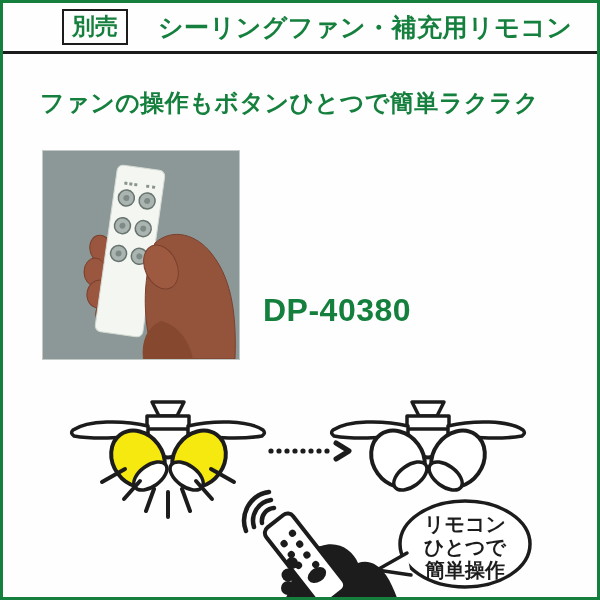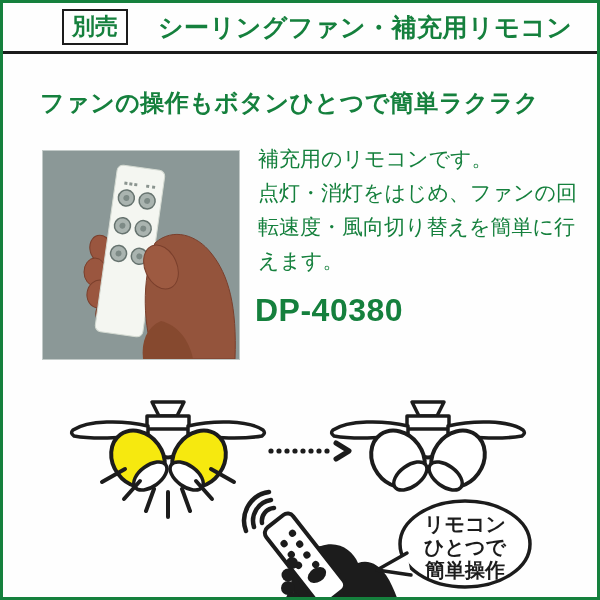--- a/index.html
+++ b/index.html
@@ -19,21 +19,21 @@
   }
   .title { font-size:25px; font-weight:600; margin-left:30px; letter-spacing:0.5px; white-space:nowrap; }
   .headline { position:absolute; left:37px; top:84px; font-size:24px; font-weight:800; letter-spacing:0.5px; white-space:nowrap; }
   .photo {
     position:absolute; left:40px; top:148px; width:196px; height:208px;
     background:linear-gradient(160deg,#93a09f 0%,#8b9897 55%,#808d8d 100%);
     outline:1px solid #c2cac8;
   }
   .photo svg { display:block; }
   .desc { position:absolute; left:255px; top:139px; font-size:21px; line-height:34px; font-weight:500; white-space:nowrap; }
-  .model { position:absolute; left:252px; top:289px; font-size:32px; font-weight:800; letter-spacing:0.5px; }
+  .model { position:absolute; left:260px; top:289px; font-size:32px; font-weight:800; letter-spacing:0.5px; }
   .illustration { position:absolute; left:0; top:388px; }
   .ink { stroke:#1c1c1c; stroke-linejoin:round; stroke-linecap:round; }
   .bubble-text { font-size:20px; font-weight:bold; font-family:"Liberation Sans", sans-serif; fill:#1c1c1c; }
 </style>
 </head>
 <body>
 
 <div class="page">
 
   <div class="header">
@@ -84,26 +84,20 @@
       </g>
 
       <g>
         <path d="M 112,92 C 130,76 154,84 168,102 C 186,124 194,156 192,208 L 112,208 C 100,176 98,130 112,92 Z" fill="#94543c" stroke="#7a3f2c" stroke-width="1"></path>
         <ellipse cx="118" cy="116" rx="16" ry="23" transform="rotate(-24 118 116)" fill="#9d5a41" stroke="#7a3f2c" stroke-width="1"></ellipse>
         <path d="M 118,170 C 104,176 98,190 100,208 L 150,208 C 146,188 134,174 118,170 Z" fill="#86492f"></path>
       </g>
     </svg>
   </div>
 
-  <div class="desc">
-    <div>補充用のリモコンです。</div>
-    <div>点灯・消灯をはじめ、ファンの回</div>
-    <div>転速度・風向切り替えを簡単に行</div>
-    <div>えます。</div>
-  </div>
 
   <div class="model">DP-40380</div>
 
   <svg class="illustration" width="600" height="212" viewBox="0 388 600 212">
 
     <g fill="#ffffff">
       <path class="ink" d="M 149,399 L 181,399 L 174,413 L 156,413 Z" stroke-width="3.5"></path>
       <rect class="ink" x="144" y="413" width="42" height="13" stroke-width="3.5"></rect>
       <path class="ink" d="M 70,427 C 85,417 120,417 145,423 L 145,431 C 118,436 88,436 71,433 C 68,431 68,429 70,427 Z" stroke-width="3.5"></path>
       <path class="ink" d="M 260,427 C 245,417 210,417 185,423 L 185,431 C 212,436 242,436 259,433 C 262,431 262,429 260,427 Z" stroke-width="3.5"></path>

